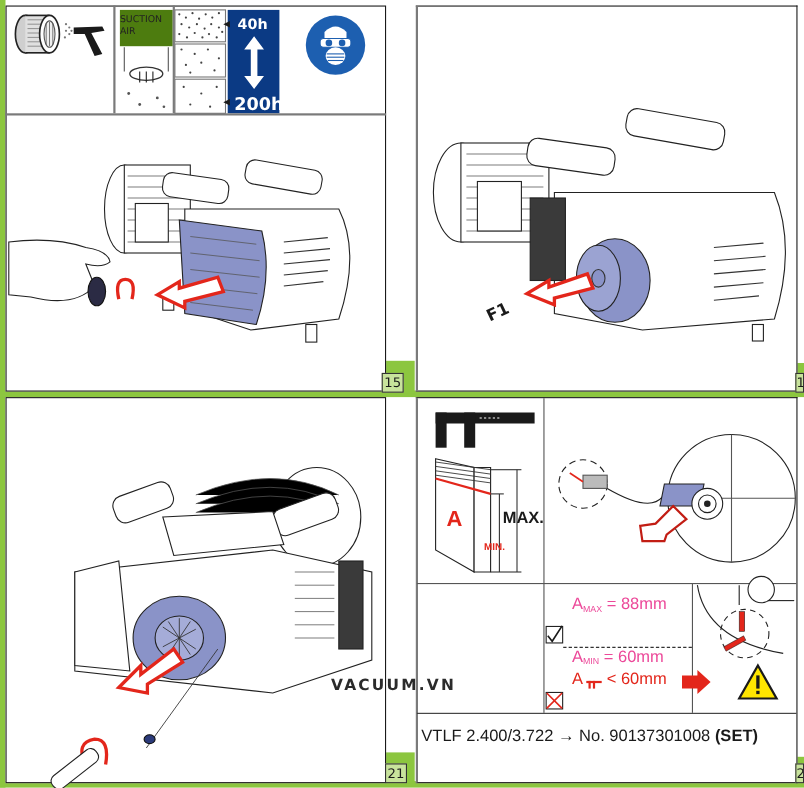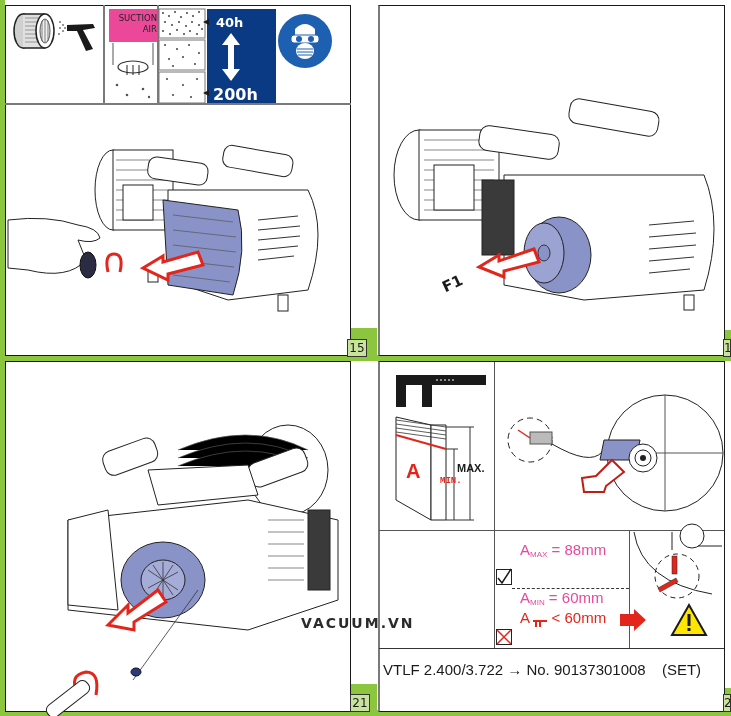--- a/index.html
+++ b/index.html
@@ -8,40 +8,40 @@
   .green { position: absolute; background: #8cc63f; }
   .panel { position: absolute; background: #ffffff; border: 1px solid #1a1a1a; box-sizing: border-box; overflow: hidden; }
   .panel.left-grey { border-left: 2px solid #7a7a7a; }
 
   .page-num { position: absolute; width: 20px; height: 18px; background: #c8e39c; border: 1px solid #333; box-sizing: border-box;
               font-family: "DejaVu Sans", sans-serif; font-size: 12px; line-height: 16px; text-align: center; color: #1a1a1a; }
 
   
   .hdr { position: absolute; left: 0; top: 0; height: 98px; width: 350px; }
   .hdr-cell { position: absolute; box-sizing: border-box; }
-  .grey-label { background: #ec4899; color: #1f1f1f; font-family: "DejaVu Sans", sans-serif; font-weight: bold; text-align: right; }
+  .grey-label { background: #4d7c0f; color: #1f1f1f; font-family: "DejaVu Sans", sans-serif; font-weight: bold; text-align: left; }
   .cleaning { left: 2px; top: 56px; width: 98px; height: 42px; font-size: 13.5px; line-height: 16px; padding-top: 5px; border-top: 2px solid #7a7a7a; }
   .suction { left: 104px; top: 4px; width: 48px; height: 33px; font-size: 8.5px; line-height: 11px; padding-top: 4px; font-weight: normal; color:#222; }
-  .blue-box { left: 202px; top: 4px; width: 69px; height: 94px; background: #0b3a84; color: #fff; }
+  .blue-box { left: 202px; top: 4px; width: 47px; height: 94px; background: #0b3a84; color: #fff; }
   .blue-box .h40 { position: absolute; top: 6px; left: 9px; font-weight: bold; font-size: 13px; }
   .blue-box .h200 { position: absolute; top: 76px; left: 6px; font-weight: bold; font-size: 16px; }
   .en-label { left: 250px; top: 74px; width: 100px; height: 24px; font-weight: normal; }
   .en-label .l1 { font-size: 12px; line-height: 13px; display:block; }
   .en-label .l2 { font-size: 8px; line-height: 10px; display:block; }
 
   .vline { position: absolute; background: #7a7a7a; width: 2px; }
   .hline { position: absolute; background: #7a7a7a; height: 2px; }
 
   .watermark { position: absolute; left: 301px; top: 615px; font-family: "DejaVu Sans", sans-serif; font-weight: bold; font-size: 14px; letter-spacing: 2px; color: #2b2b2b; }
 
   .spec-text { position: absolute; font-family: "Liberation Sans", sans-serif; font-size: 15px; color: #ec4899; }
   .spec-text sub { font-size: 8px; vertical-align: -2px; }
   .red { color: #e3261b; }
   .order-line { position: absolute; left: 383px; top: 661px; font-family: "Liberation Sans", sans-serif; font-size: 15px; color:#1a1a1a; }
-  .order-line b { font-weight: normal; margin-left: 12px; }
+  .order-line b { font-weight: bold; }
   svg { position: absolute; overflow: visible; }
 </style>
 </head>
 <body>
 
 <div class="green" style="left:0;top:0;width:5px;height:716px;"></div>
 <div class="green" style="left:0;top:355px;width:731px;height:6px;"></div>
 <div class="green" style="left:0;top:710px;width:731px;height:6px;"></div>
 <div class="green" style="left:350px;top:328px;width:27px;height:30px;"></div>
 <div class="green" style="left:350px;top:684px;width:27px;height:28px;"></div>
@@ -332,22 +332,22 @@
     </g>
   <line x1="0" y1="20" x2="50" y2="34" stroke="#e3261b" stroke-width="2"></line>
   <line x1="50" y1="12" x2="78" y2="12" stroke="#333"></line>
   <line x1="50" y1="34" x2="62" y2="34" stroke="#333"></line>
   <line x1="50" y1="105" x2="78" y2="105" stroke="#333"></line>
   <line x1="74" y1="12" x2="74" y2="105" stroke="#333"></line>
   <line x1="58" y1="34" x2="58" y2="105" stroke="#333"></line>
   <text x="10" y="63" font-family="Liberation Sans, sans-serif" font-weight="bold" font-size="20" fill="#e3261b">A</text>
 </svg>
 
-<div style="position:absolute;left:457px;top:462px;font-family:'Liberation Sans',sans-serif;font-weight:bold;font-size:11px;color:#1a1a1a;">MAX.</div>
-<div style="position:absolute;left:440px;top:476px;font-family:Liberation Mono, monospace;font-weight:bold;font-size:9px;color:#e3261b;">MIN.</div>
+<div style="position:absolute;left:457px;top:462px;font-family:'Liberation Sans',sans-serif;font-weight:bold;font-size:15px;color:#1a1a1a;">MAX.</div>
+<div style="position:absolute;left:440px;top:492px;font-family:Liberation Sans, sans-serif;font-weight:bold;font-size:9px;color:#e3261b;">MIN.</div>
 
 <svg width="220" height="160" style="left:500px;top:368px;">
   <circle cx="30" cy="72" r="22" fill="none" stroke="#222" stroke-dasharray="6,4"></circle>
   <rect x="30" y="64" width="22" height="12" fill="#bbb" stroke="#555"></rect>
   <line x1="18" y1="62" x2="30" y2="70" stroke="#e3261b" stroke-width="1.5"></line>
   <path d="M52 76 Q90 98 102 84" fill="none" stroke="#222"></path>
   <circle cx="165" cy="85" r="58" fill="#fff" stroke="#222"></circle>
   <line x1="165" y1="27" x2="165" y2="143" stroke="#555"></line>
   <line x1="107" y1="85" x2="223" y2="85" stroke="#555"></line>
   <polygon points="104,72 140,72 136,92 100,92" fill="#8a93c8" stroke="#222"></polygon>

